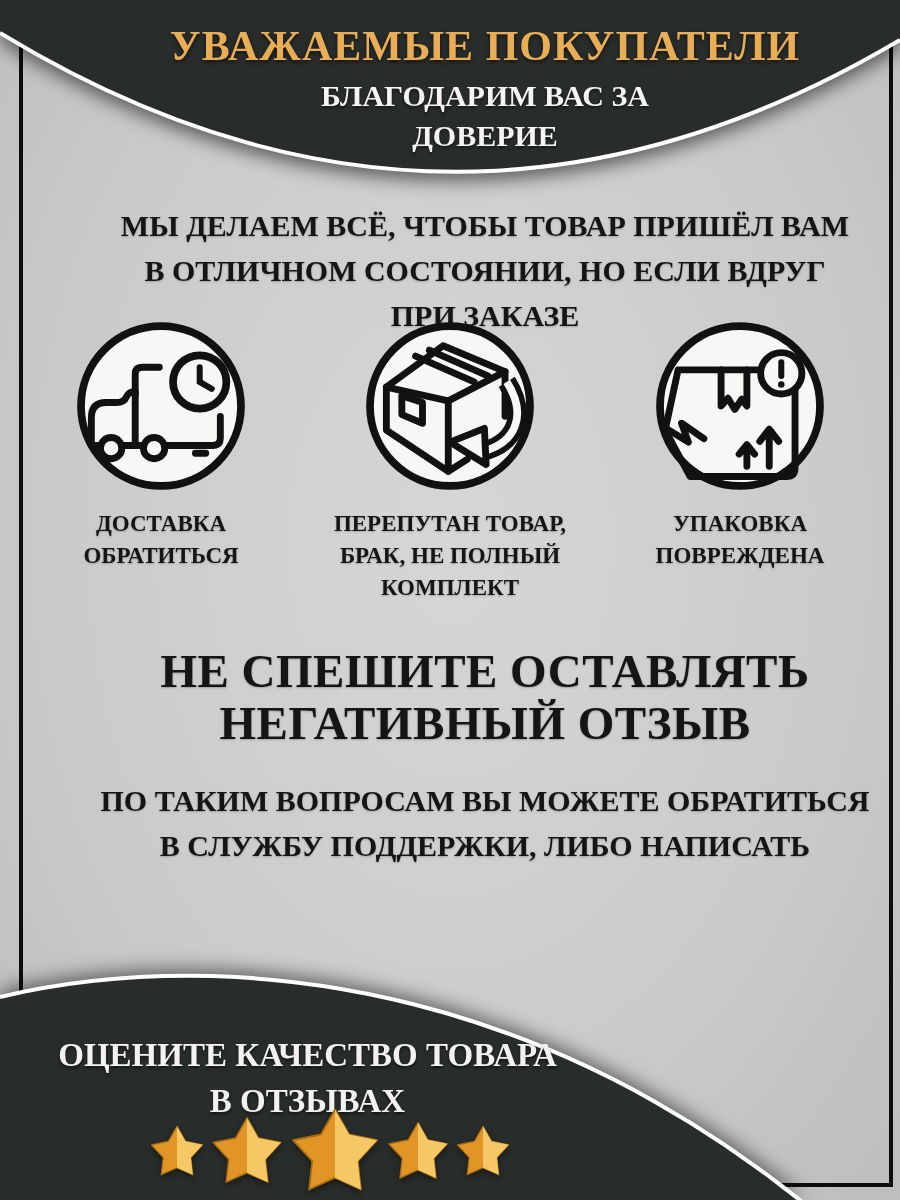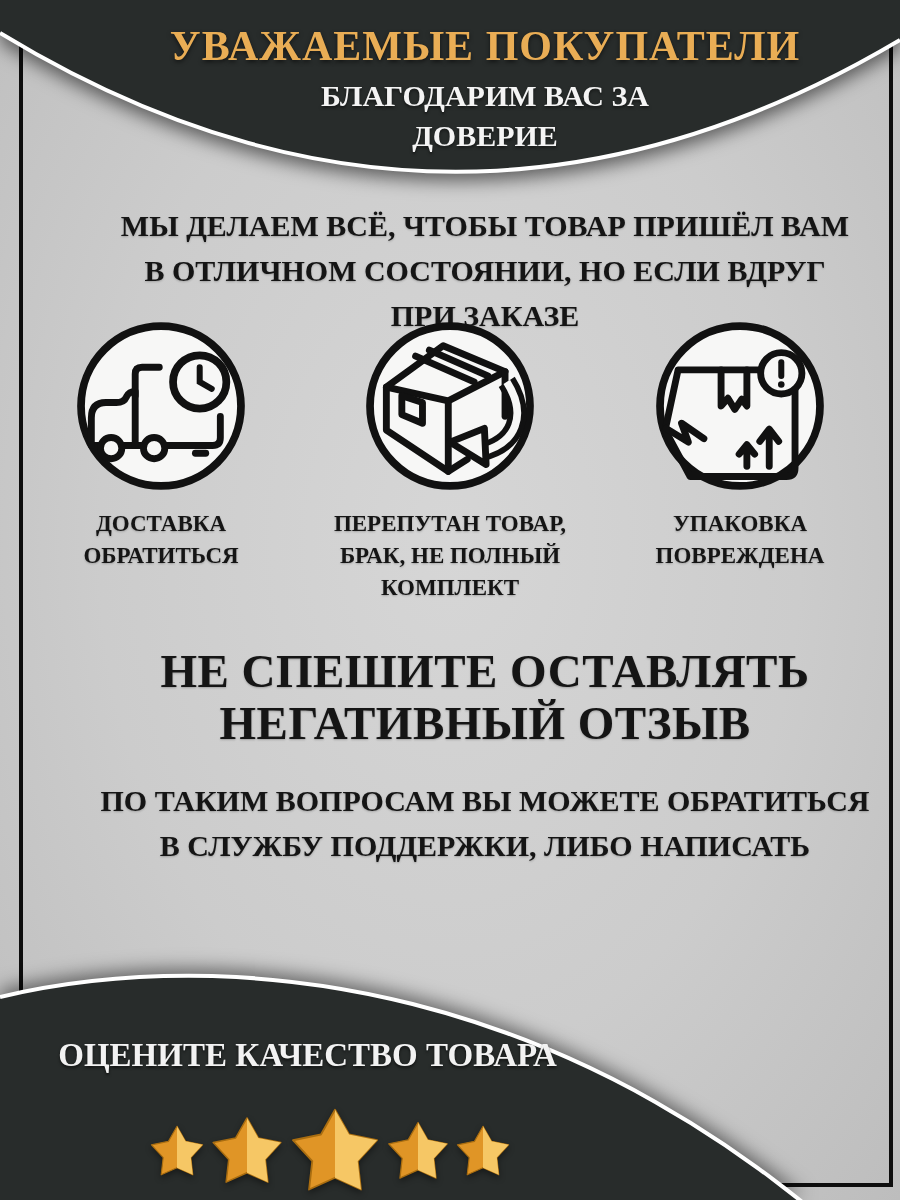--- a/index.html
+++ b/index.html
@@ -138,20 +138,21 @@
     <div>НЕГАТИВНЫЙ ОТЗЫВ</div>
   </div>
 
   <div class="content support dark-text">
     <div>ПО ТАКИМ ВОПРОСАМ ВЫ МОЖЕТЕ ОБРАТИТЬСЯ</div>
     <div>В СЛУЖБУ ПОДДЕРЖКИ, ЛИБО НАПИСАТЬ</div>
   </div>
 
   <div class="content ftr-head">
     <div>ОЦЕНИТЕ КАЧЕСТВО ТОВАРА</div>
+    <div>В ОТЗЫВАХ</div>
   </div>
 
   <div class="content stars">
     <svg class="star-s1" viewBox="0 0 100 100">
       <polygon points="50,4 65.3,31 95.7,37.2 74.7,60 78.2,90.8 50,78 21.8,90.8 25.3,60 4.3,37.2 34.7,31" fill="#e09526" stroke="#a96d10" stroke-width="2" stroke-linejoin="round"></polygon>
       <path d="M50,4 L65.3,31 L95.7,37.2 L74.7,60 L78.2,90.8 L50,78 Z" fill="#f6c765"></path>
     </svg>
     <svg class="star-s2" viewBox="0 0 100 100">
       <polygon points="50,4 65.3,31 95.7,37.2 74.7,60 78.2,90.8 50,78 21.8,90.8 25.3,60 4.3,37.2 34.7,31" fill="#e09526" stroke="#a96d10" stroke-width="2" stroke-linejoin="round"></polygon>
       <path d="M50,4 L65.3,31 L95.7,37.2 L74.7,60 L78.2,90.8 L50,78 Z" fill="#f6c765"></path>

